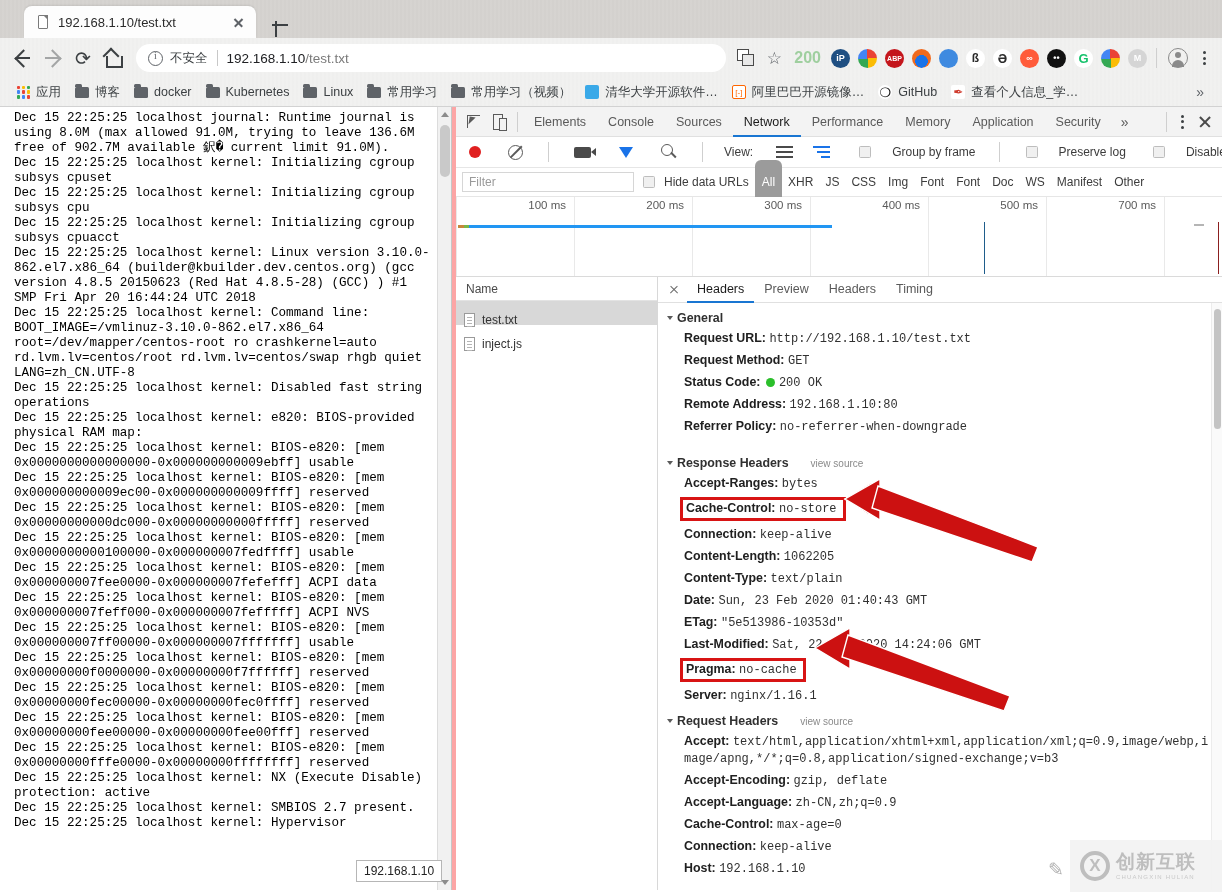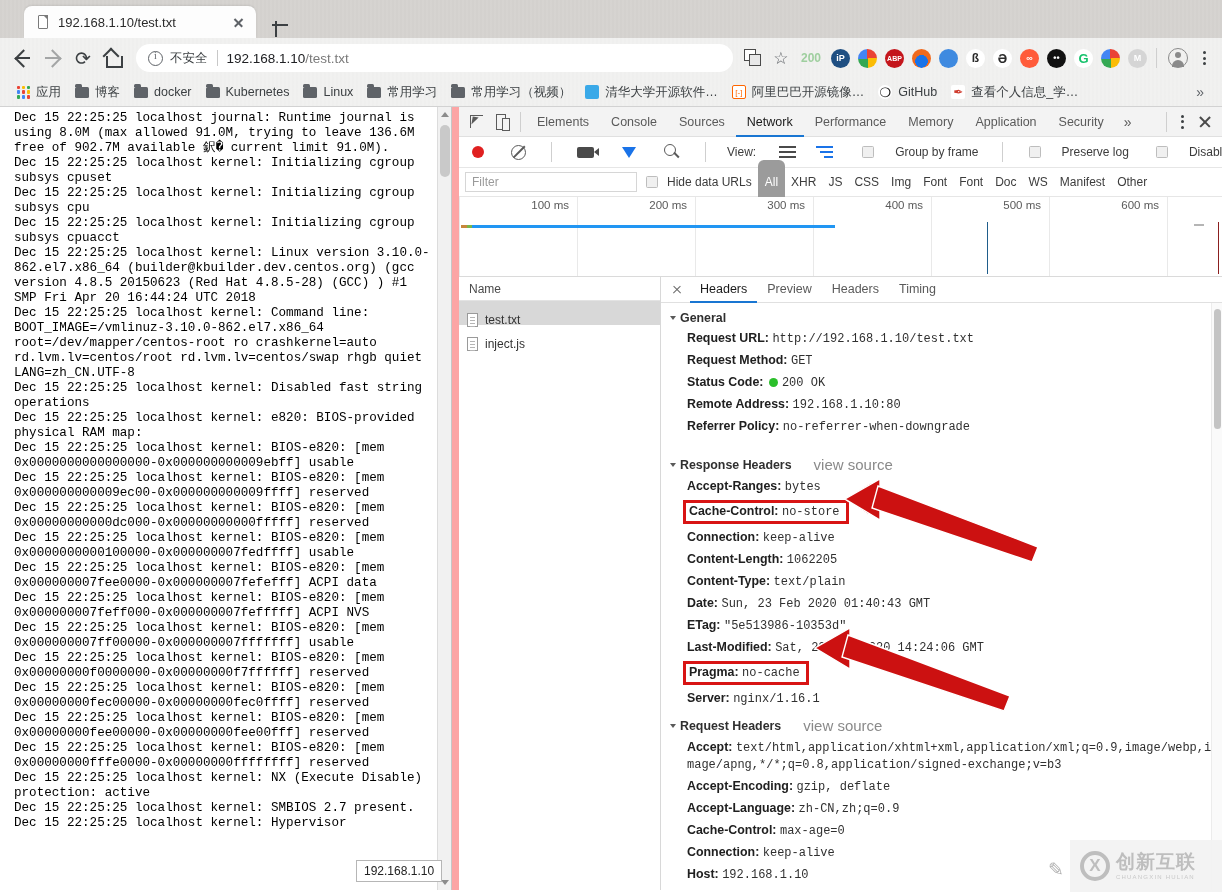--- a/index.html
+++ b/index.html
@@ -94,21 +94,21 @@
   .url-strong { font-size:13.5px; color:#202124; }
   .url-dim { font-size:13.5px; color:#7b7b7b; }
 
   .tbicon { width:26px; height:26px; flex:none; position:relative; margin:0 1px; cursor:pointer; }
   .translate-ic { display:flex; align-items:center; justify-content:center; }
   .translate-ic .sq1{ position:absolute; left:4px; top:4px; width:12px; height:12px;
     border:1.5px solid #4a4a4a; background:#fff; }
   .translate-ic .sq2{ position:absolute; left:9px; top:9px; width:12px; height:12px;
     border:1.5px solid #4a4a4a; background:#e8e8e8; }
   .star { color:#5f6368; font-size:17px; display:flex; align-items:center; justify-content:center; }
-  .count200 { font-size:12px; color:#9fcf9f; flex:none; margin:0 6px; font-weight:bold; }
+  .count200 { font-size:16px; color:#9fcf9f; flex:none; margin:0 6px; font-weight:bold; }
   .ext { width:19px; height:19px; border-radius:50%; flex:none; margin:0 4px;
          display:flex; align-items:center; justify-content:center;
          font-size:9px; color:#fff; font-weight:bold; }
   .avatar { width:20px; height:20px; border-radius:50%; border:1.6px solid #8a8a8a; flex:none;
             margin:0 6px; position:relative; }
   .avatar:before{ content:""; position:absolute; left:5.5px; top:3px; width:6px; height:6px;
     border-radius:50%; background:#8a8a8a; }
   .avatar:after{ content:""; position:absolute; left:2.5px; top:10.5px; width:12px; height:7px;
     border-radius:6px 6px 0 0; background:#8a8a8a; }
   .kebab { width:20px; flex:none; display:flex; flex-direction:column; align-items:center;
@@ -158,21 +158,21 @@
   .sc-up{ top:5px; border-bottom:5px solid #8c8c8c; }
   .sc-dn{ bottom:5px; border-top:5px solid #8c8c8c; }
   .statustip {
     position:absolute; left:356px; bottom:8px; height:22px; background:#fff;
     border:1px solid #b6b6b6; display:flex; align-items:center; padding:0 7px;
     font-size:12px; color:#222; font-family:"Liberation Sans", sans-serif;
   }
 
   
   .devtools { flex:1; background:#fff; display:flex; flex-direction:column;
-              border-left:7px solid #fca5a5; min-width:0; }
+              border-left:4px solid #fca5a5; min-width:0; }
   .dt-top {
     height:30px; display:flex; align-items:center; border-bottom:1px solid #e0e0e0;
     padding:0 4px; background:#f3f3f3;
   }
   .dt-iconbtn { width:26px; height:24px; position:relative; flex:none; cursor:pointer; }
   .inspect-ic:before{
     content:""; position:absolute; left:7px; top:5px; width:12px; height:12px;
     border:1.5px solid #5a5a5a; border-right:none; border-bottom:none;
   }
   .inspect-ic:after{
@@ -280,21 +280,21 @@
 
   .detail-body { flex:1; overflow:hidden; position:relative; padding:6px 0 0 0; }
   .d-scroll { position:absolute; right:0; top:0; width:11px; height:100%; background:#fafafa;
               border-left:1px solid #ececec; }
   .d-scroll .thumb{ position:absolute; left:2px; top:6px; width:7px; height:120px;
     background:#c4c4c4; border-radius:4px; }
   .sect-head { display:flex; align-items:center; padding:2px 0 2px 10px; font-size:12.4px;
                color:#303030; font-weight:bold; }
   .tri { width:0; height:0; border-left:4.5px solid #5a5a5a; border-top:3.5px solid transparent;
          border-bottom:3.5px solid transparent; margin-right:5px; transform:rotate(90deg); flex:none; }
-  .viewsrc { font-weight:normal; color:#8a8a8a; font-size:15px; margin-left:22px; cursor:pointer; }
+  .viewsrc { font-weight:normal; color:#8a8a8a; font-size:10px; margin-left:22px; cursor:pointer; }
   .hdr-row { padding:2.5px 10px 2.5px 26px; font-size:12.4px; color:#202020;
              line-height:16px; word-break:break-all; }
   .hdr-row b { font-weight:bold; color:#202020; }
   .hdr-row span.v { font-family:"Liberation Mono", monospace; font-size:12px; color:#303030; }
   .statusdot { display:inline-block; width:9px; height:9px; border-radius:50%;
                background:#2bbf2b; margin:0 4px -1px 2px; }
   .boxed { display:inline-block; border:3px solid #d81414; padding:0 6px 1px 3px;
            margin-left:-4px; position:relative; }
 
   .dt-status { height:26px; border-top:1px solid #dcdcdc; display:flex; align-items:center;
@@ -547,21 +547,21 @@
         <div class="tl-tick" style="left:236px"></div>
         <div class="tl-tick" style="left:354px"></div>
         <div class="tl-tick" style="left:472px"></div>
         <div class="tl-tick" style="left:590px"></div>
         <div class="tl-tick" style="left:708px"></div>
         <div class="tl-lbl" style="left:114px">100 ms</div>
         <div class="tl-lbl" style="left:232px">200 ms</div>
         <div class="tl-lbl" style="left:350px">300 ms</div>
         <div class="tl-lbl" style="left:468px">400 ms</div>
         <div class="tl-lbl" style="left:586px">500 ms</div>
-        <div class="tl-lbl" style="left:704px">600 ms</div>
+        <div class="tl-lbl" style="left:704px">700 ms</div>
         <div class="tl-bar" style="left:2px;width:374px">
           <span class="head"></span>
         </div>
         <div class="tl-ev" style="left:528px"></div>
         <div class="tl-ev2" style="right:3px"></div>
         <div class="tl-dash"></div>
       </div>
 
       <div class="dt-body">
 

